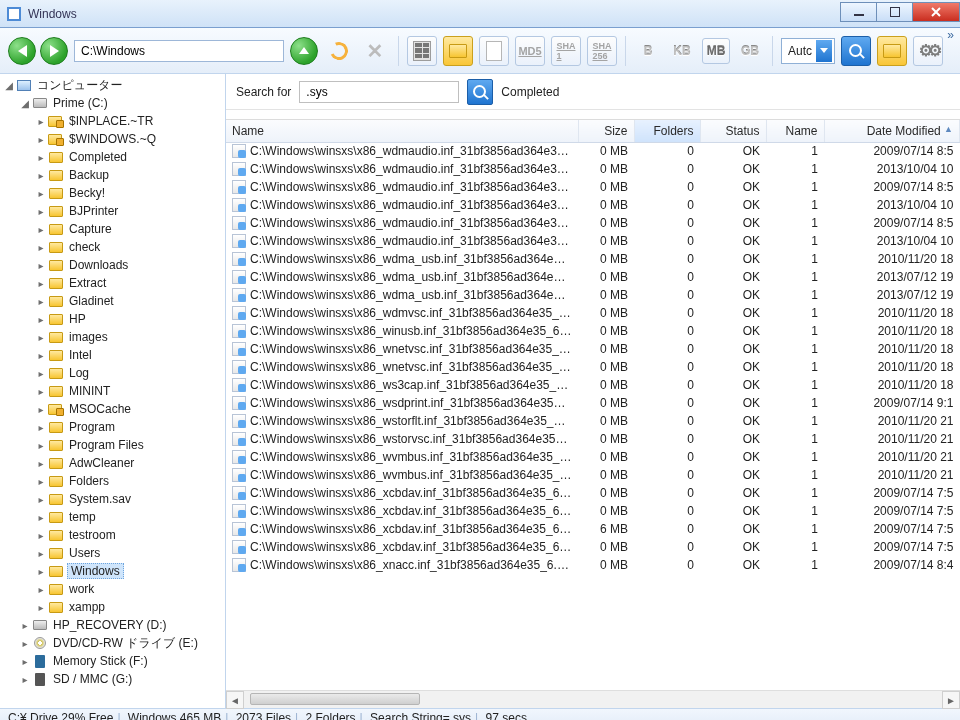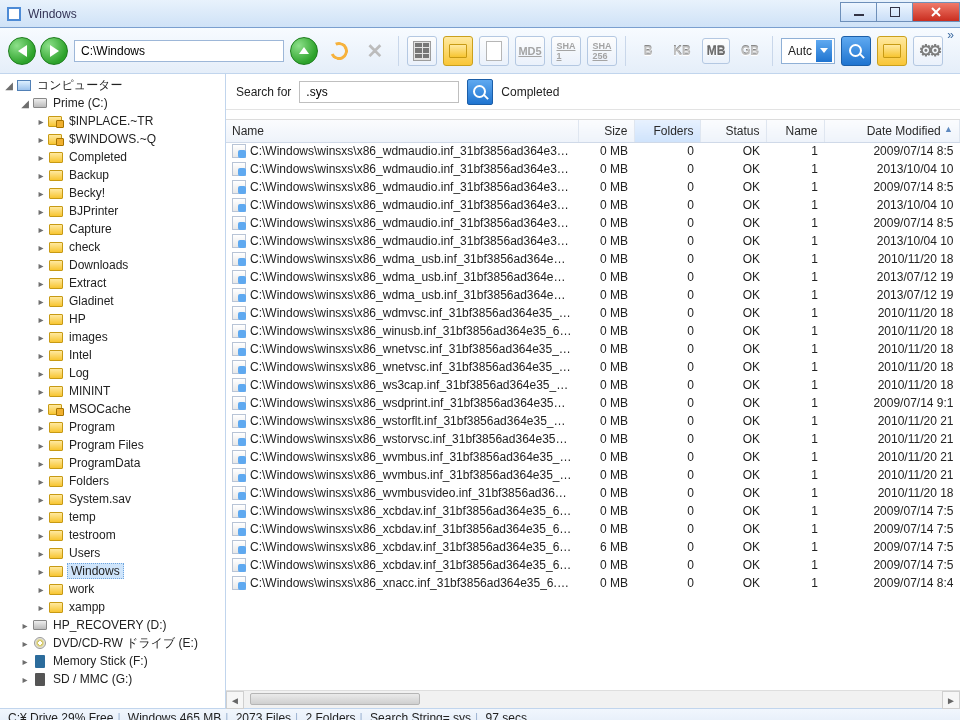--- a/index.html
+++ b/index.html
@@ -362,21 +362,21 @@
         <span class="ic">
           <span class="folder-ic"></span>
         </span>
         <span class="lbl">Program Files</span>
       </div>
       <div class="tree-row" style="padding-left: 34px;">
         <span class="tw">▸</span>
         <span class="ic">
           <span class="folder-ic"></span>
         </span>
-        <span class="lbl">ProgramData</span>
+        <span class="lbl">AdwCleaner</span>
       </div>
       <div class="tree-row" style="padding-left: 34px;">
         <span class="tw">▸</span>
         <span class="ic">
           <span class="folder-ic"></span>
         </span>
         <span class="lbl">Folders</span>
       </div>
       <div class="tree-row" style="padding-left: 34px;">
         <span class="tw">▸</span>
@@ -632,28 +632,20 @@
               <td class="rt">1</td>
               <td class="rt">2010/11/20 21</td>
             </tr>
             <tr>
               <td><span class="file-ic"></span>C:\Windows\winsxs\x86_wvmbus.inf_31bf3856ad364e35_6.1...</td>
               <td class="rt">0 MB</td>
               <td class="rt">0</td>
               <td class="rt">OK</td>
               <td class="rt">1</td>
               <td class="rt">2010/11/20 21</td>
-            </tr>
-            <tr>
-              <td><span class="file-ic"></span>C:\Windows\winsxs\x86_wvmbusvideo.inf_31bf3856ad364e...</td>
-              <td class="rt">0 MB</td>
-              <td class="rt">0</td>
-              <td class="rt">OK</td>
-              <td class="rt">1</td>
-              <td class="rt">2010/11/20 18</td>
             </tr>
             <tr>
               <td><span class="file-ic"></span>C:\Windows\winsxs\x86_xcbdav.inf_31bf3856ad364e35_6.1.7...</td>
               <td class="rt">0 MB</td>
               <td class="rt">0</td>
               <td class="rt">OK</td>
               <td class="rt">1</td>
               <td class="rt">2009/07/14 7:5</td>
             </tr>
             <tr>

